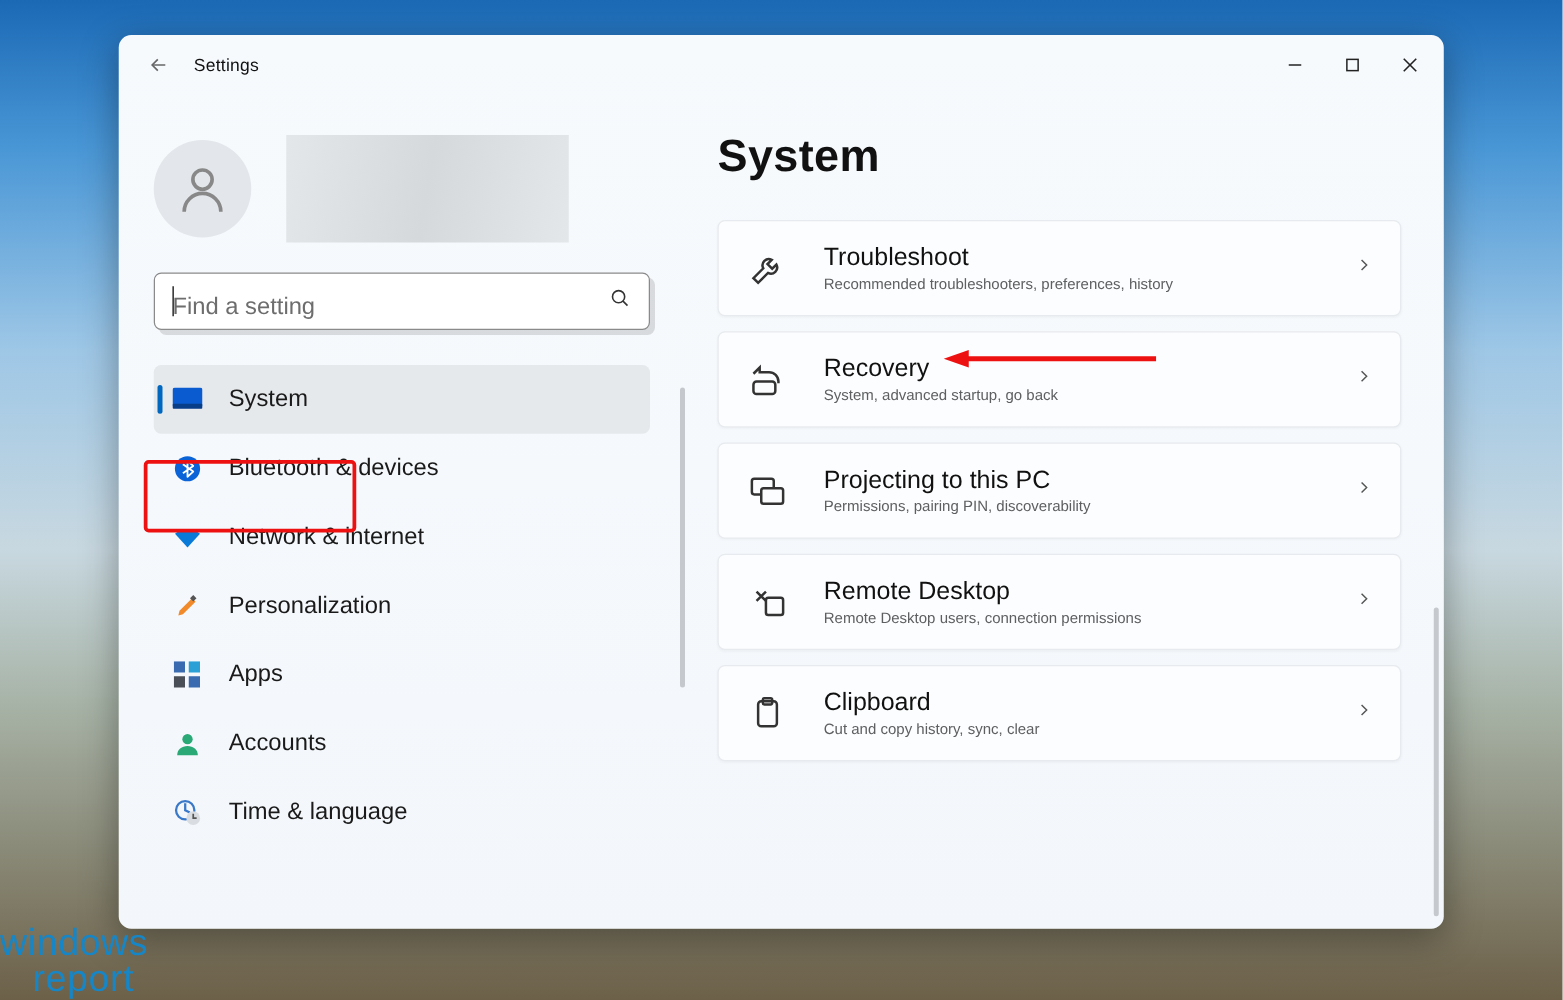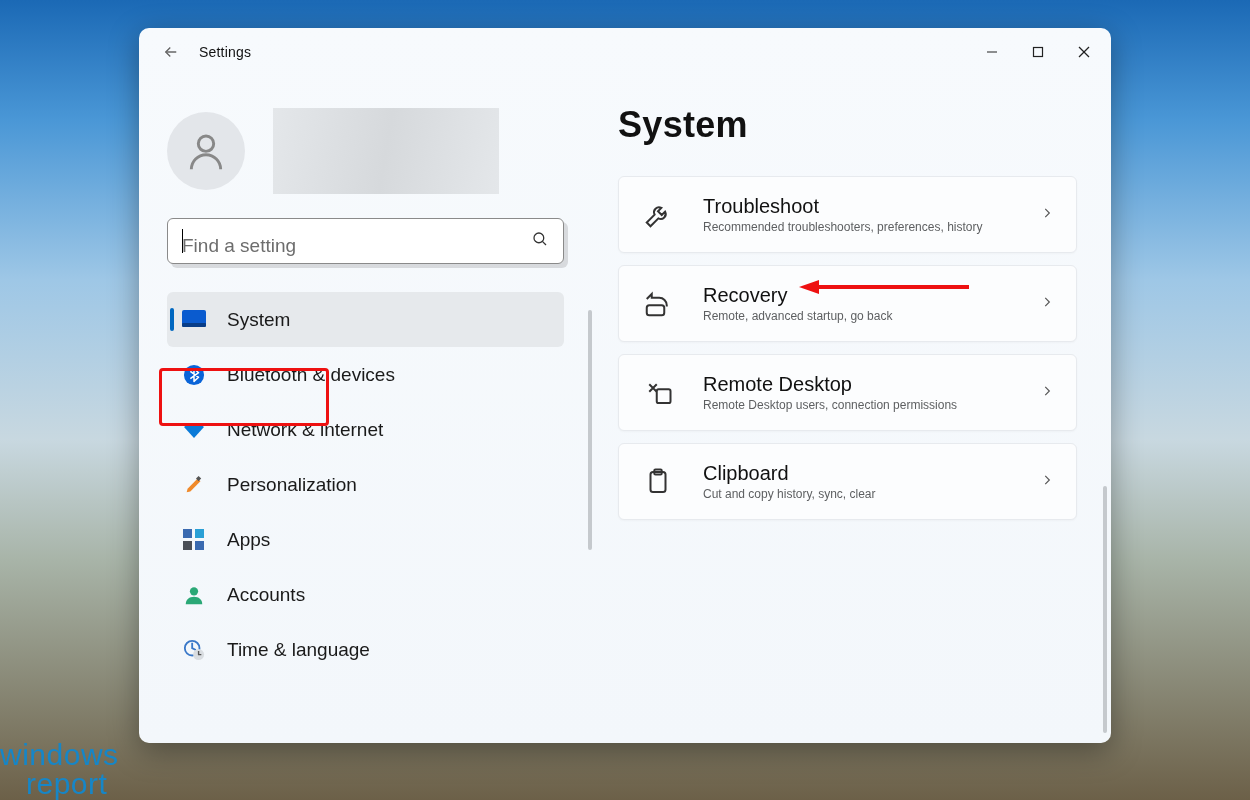--- a/index.html
+++ b/index.html
@@ -4,21 +4,21 @@
 <style>
   * { box-sizing: border-box; margin: 0; padding: 0; }
   html, body { width: 1250px; height: 800px; overflow: hidden; font-family: "Segoe UI", "Segoe UI Variable", Arial, sans-serif; }
   body {
     background: linear-gradient(to bottom, #1b69b5 0%, #4a97d6 15%, #9ec7e6 35%, #c8d8e0 55%, #a8b4a8 70%, #6c6048 100%);
     display: flex; align-items: flex-start; justify-content: center;
   }
   .window {
     position: relative;
     margin-top: 28px;
-    width: 972px;
+    width: 1060px;
     height: 715px;
     background: linear-gradient(to bottom, #f7fafd 0%, #f3f7fb 100%);
     border-radius: 10px;
     box-shadow: 0 8px 30px rgba(0,0,0,0.35);
     overflow: hidden;
     display: flex;
     flex-direction: column;
   }
   .titlebar {
     height: 48px;
@@ -278,31 +278,46 @@
 
         <div class="card" style="position:relative;">
           <span class="card-icon">
             <svg width="30" height="30" viewBox="0 0 24 24" fill="none" stroke="#333" stroke-width="1.6">
                 <path d="M3 8l4-4v3h6a6 6 0 016 6v1"></path>
                 <rect x="3" y="13" width="14" height="8" rx="2"></rect>
               </svg>
           </span>
           <div class="card-text">
             <div class="card-title">Recovery</div>
-            <div class="card-sub">Remote, advanced startup, go back</div>
+            <div class="card-sub">System, advanced startup, go back</div>
           </div>
           <span class="chevron"><svg width="14" height="14" viewBox="0 0 24 24" fill="none" stroke="#555" stroke-width="2">
                 <path d="M9 5l7 7-7 7"></path>
               </svg></span>
           <svg class="arrow-annot" style="left:180px; top:10px;" width="170" height="22" viewBox="0 0 170 22">
             <line x1="170" y1="11" x2="18" y2="11" stroke="#e11" stroke-width="4"></line>
             <polygon points="0,11 20,4 20,18" fill="#e11"></polygon>
           </svg>
         </div>
 
+        <div class="card">
+          <span class="card-icon">
+            <svg width="30" height="30" viewBox="0 0 24 24" fill="none" stroke="#333" stroke-width="1.6">
+                <rect x="2" y="4" width="14" height="10" rx="1.5"></rect>
+                <rect x="8" y="10" width="14" height="10" rx="1.5" fill="#fcfdfe"></rect>
+              </svg>
+          </span>
+          <div class="card-text">
+            <div class="card-title">Projecting to this PC</div>
+            <div class="card-sub">Permissions, pairing PIN, discoverability</div>
+          </div>
+          <span class="chevron"><svg width="14" height="14" viewBox="0 0 24 24" fill="none" stroke="#555" stroke-width="2">
+                <path d="M9 5l7 7-7 7"></path>
+              </svg></span>
+        </div>
 
         <div class="card">
           <span class="card-icon">
             <svg width="30" height="30" viewBox="0 0 24 24" fill="none" stroke="#333" stroke-width="1.6">
                 <path d="M5 5l6 6M5 11l6-6"></path>
                 <rect x="11" y="9" width="11" height="11" rx="1.5"></rect>
               </svg>
           </span>
           <div class="card-text">
             <div class="card-title">Remote Desktop</div>

